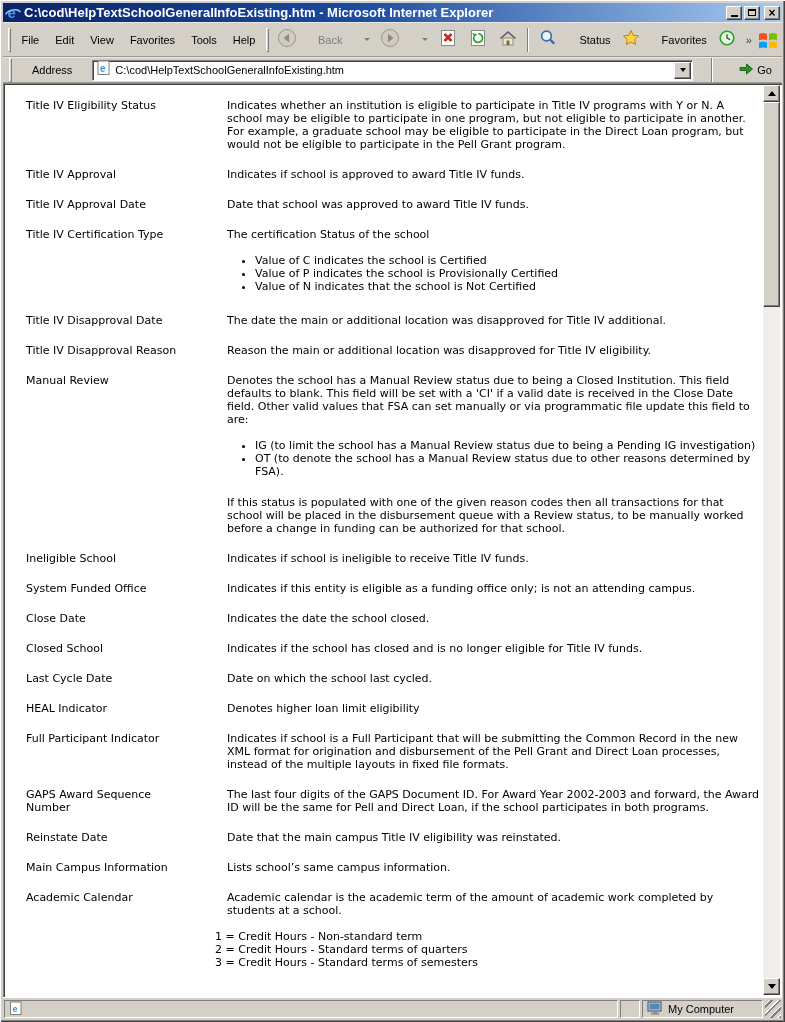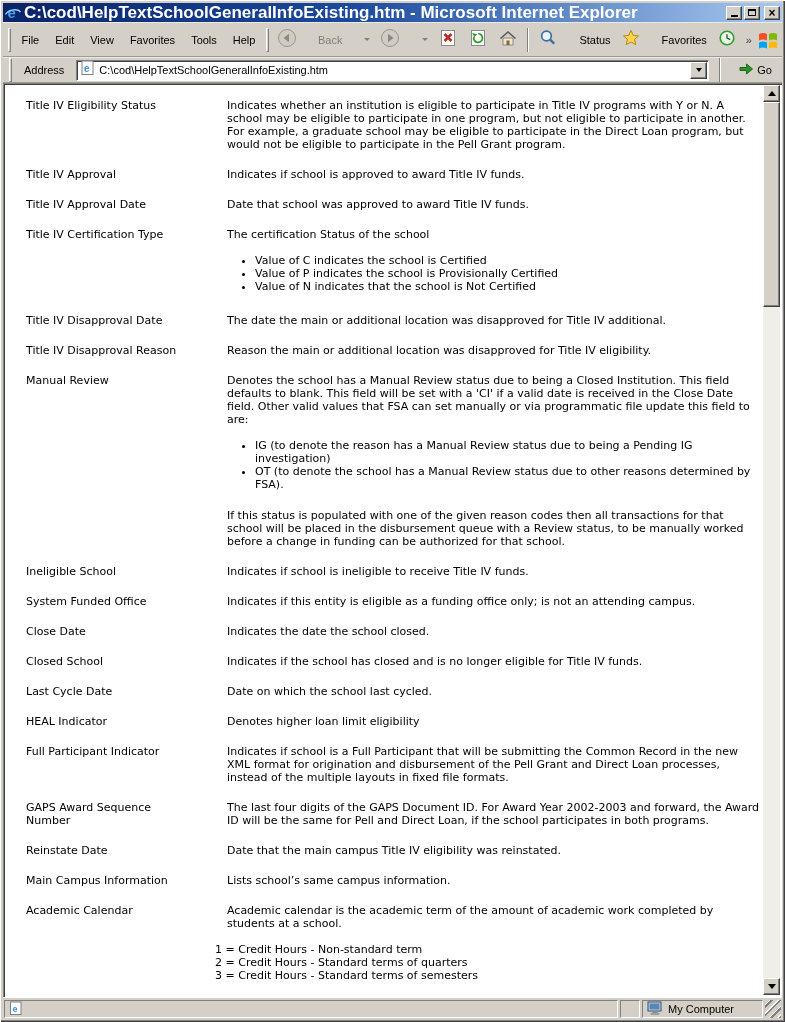--- a/index.html
+++ b/index.html
@@ -14,21 +14,21 @@
   }
 
   
   .titlebar {
     height: 19px; flex: 0 0 19px;
     background: linear-gradient(90deg, #0a246a 0%, #1b4a9e 45%, #a6caf0 100%);
     display: flex; align-items: center; gap: 3px; padding: 0 2px;
   }
   .ie-ico { width: 16px; height: 16px; display: inline-flex; }
   .title-text {
-    flex: 1; color: #fff; font-size: 17px; font-weight: bold;
+    flex: 1; color: #fff; font-size: 13px; font-weight: bold;
     white-space: nowrap; overflow: hidden;
   }
   .winbtns { display: flex; gap: 2px; }
   .winbtn {
     width: 16px; height: 14px; background: #d4d0c8;
     border: 1px solid; border-color: #fff #404040 #404040 #fff;
     box-shadow: inset -1px -1px 0 #808080;
     display: flex; align-items: center; justify-content: center;
   }
   .winbtn.close { margin-left: 2px; }
@@ -58,21 +58,21 @@
     border-top: 3px solid #827f77;
   }
   .tsep { width: 2px; height: 24px; border-left: 1px solid #808080; border-right: 1px solid #fff; margin: 0 4px; }
   .chev { font-size: 11px; color: #404040; padding: 0 4px; }
   .flag { margin-left: auto; width: 32px; display: flex; justify-content: center; }
 
   
   .addressband {
     height: 26px; flex: 0 0 26px;
     border-top: 1px solid #ebe9e2; border-bottom: 1px solid #9c9a94;
-    display: flex; align-items: center; padding: 0 3px; gap: 6px;
+    display: flex; align-items: center; padding: 0 3px; gap: 14px;
   }
   .addr-label { font-size: 11px; color: #000; padding: 0 6px 0 3px; }
   .addr-field {
     flex: 1; height: 21px; background: #fff;
     border: 1px solid; border-color: #808080 #fff #fff #808080;
     box-shadow: inset 1px 1px 0 #404040;
     display: flex; align-items: center; gap: 4px; padding: 1px 1px 1px 4px;
   }
   .addr-text { flex: 1; font-size: 11px; white-space: nowrap; overflow: hidden; color: #000; }
   .addr-dd {
@@ -347,21 +347,21 @@
           <div class="term">Title IV Disapproval Reason</div>
           <div class="def">
             <p>Reason the main or additional location was disapproved for Title IV eligibility.</p>
           </div>
         </div>
         <div class="row">
           <div class="term">Manual Review</div>
           <div class="def">
             <p>Denotes the school has a Manual Review status due to being a Closed Institution. This field defaults to blank. This field will be set with a 'CI' if a valid date is received in the Close Date field. Other valid values that FSA can set manually or via programmatic file update this field to are:</p>
             <ul>
-              <li>IG (to denote the reason has a Manual Review status due to being a Pending IG investigation)</li>
+              <li>IG (to limit the school has a Manual Review status due to being a Pending IG investigation)</li>
               <li>OT (to denote the school has a Manual Review status due to other reasons determined by FSA).</li>
             </ul>
             <p>If this status is populated with one of the given reason codes then all transactions for that school will be placed in the disbursement queue with a Review status, to be manually worked before a change in funding can be authorized for that school.</p>
           </div>
         </div>
         <div class="row">
           <div class="term">Ineligible School</div>
           <div class="def">
             <p>Indicates if school is ineligible to receive Title IV funds.</p>
           </div>

